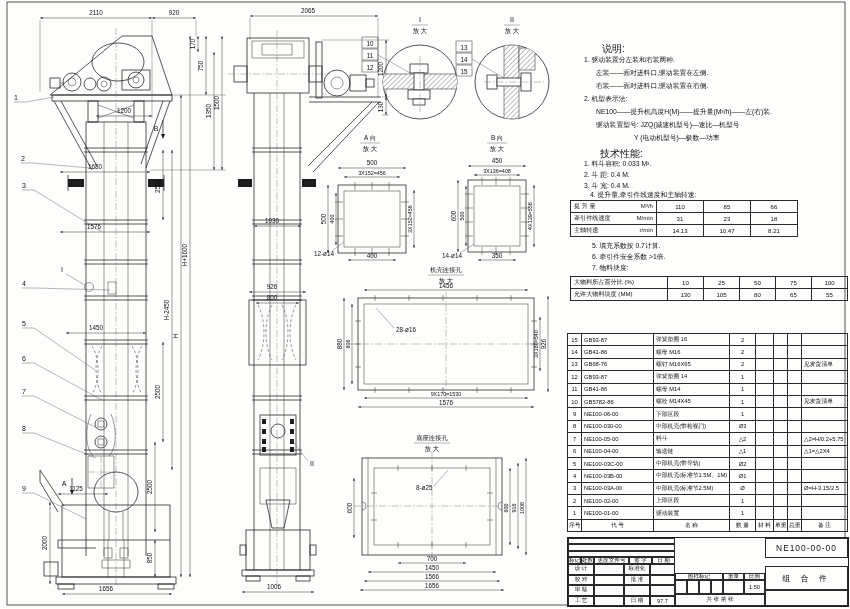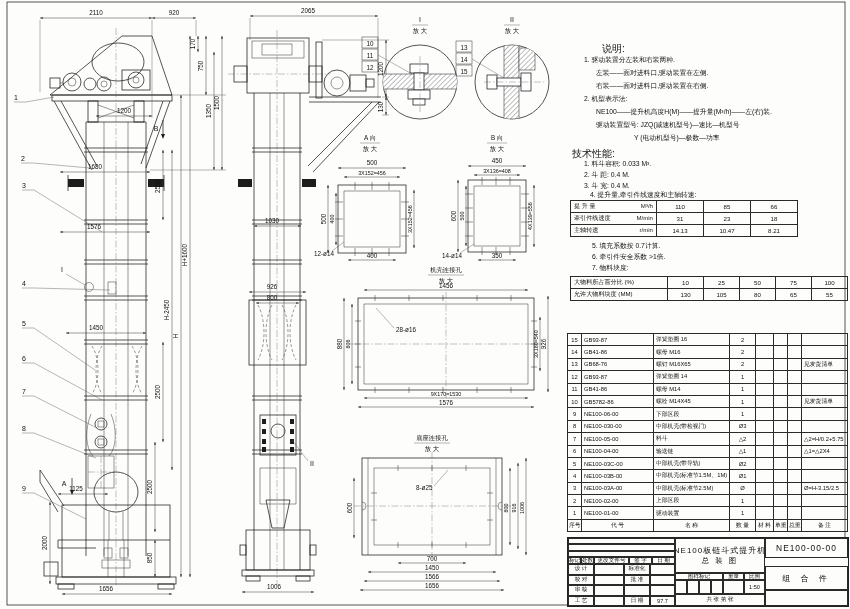--- a/index.html
+++ b/index.html
@@ -498,21 +498,21 @@
 </svg>
 
 <div class="nt b" style="left:602px;top:44px">说明:</div>
 <div class="nt" style="left:584px;top:57px">1. 驱动装置分左装和右装两种.</div>
 <div class="nt" style="left:596px;top:70px">左装——面对进料口,驱动装置在左侧.</div>
 <div class="nt" style="left:596px;top:83px">右装——面对进料口,驱动装置在右侧.</div>
 <div class="nt" style="left:584px;top:96px">2. 机型表示法:</div>
 <div class="nt" style="left:596px;top:109px">NE100——提升机高度H(M)——提升量(M³/h)——左(右)装.</div>
 <div class="nt" style="left:596px;top:122px">驱动装置型号: JZQ(减速机型号)—速比—机型号</div>
 <div class="nt" style="left:634px;top:135px">Y (电动机型号)—极数—功率</div>
-<div class="nt b" style="left:572px;top:149px">技术性能:</div>
+<div class="nt b" style="left:600px;top:149px">技术性能:</div>
 <div class="nt" style="left:584px;top:161px">1. 料斗容积: 0.033 M³.</div>
 <div class="nt" style="left:584px;top:172px">2. 斗  距: 0.4 M.</div>
 <div class="nt" style="left:584px;top:183px">3. 斗  宽: 0.4 M.</div>
 <div class="nt" style="left:590px;top:192px">4. 提升量,牵引件线速度和主轴转速:</div>
 
 <table class="dtab abs" style="left:570px;top:200px;width:227px">
 <colgroup>
         <col style="width:86px">
         <col style="width:47px">
         <col style="width:47px">
@@ -766,24 +766,20 @@
   <div class="cell" style="left:56px;top:36.5px;width:26px;height:10.5px">批 准</div>
   <div class="cell" style="left:82px;top:36.5px;width:25px;height:10.5px"></div>
   <div class="cell" style="left:0;top:47px;width:26px;height:10.5px">审 核</div>
   <div class="cell" style="left:26px;top:47px;width:30px;height:10.5px"></div>
   <div class="cell" style="left:56px;top:47px;width:26px;height:10.5px"></div>
   <div class="cell" style="left:82px;top:47px;width:25px;height:10.5px"></div>
   <div class="cell" style="left:0;top:57.5px;width:26px;height:10.5px">工 艺</div>
   <div class="cell" style="left:26px;top:57.5px;width:30px;height:10.5px"></div>
   <div class="cell" style="left:56px;top:57.5px;width:26px;height:10.5px">日 期</div>
   <div class="cell" style="left:82px;top:57.5px;width:25px;height:10.5px">97.7</div>
-  <div class="cell" style="left:107px;top:0;width:90px;height:35px;flex-direction:column;justify-content:center">
-    <div class="big" style="font-size:8px">NE100板链斗式提升机</div>
-    <div class="mid">总  装  图</div>
-  </div>
   <div class="cell" style="left:107px;top:35px;width:48px;height:7px">图样标记</div>
   <div class="cell" style="left:155px;top:35px;width:21px;height:7px">重量</div>
   <div class="cell" style="left:176px;top:35px;width:21px;height:7px">比例</div>
   <div class="cell" style="left:107px;top:42px;width:12px;height:14px"></div>
   <div class="cell" style="left:119px;top:42px;width:12px;height:14px"></div>
   <div class="cell" style="left:131px;top:42px;width:12px;height:14px"></div>
   <div class="cell" style="left:143px;top:42px;width:12px;height:14px"></div>
   <div class="cell" style="left:155px;top:42px;width:21px;height:14px"></div>
   <div class="cell" style="left:176px;top:42px;width:21px;height:14px">1:50</div>
   <div class="cell" style="left:107px;top:56px;width:90px;height:12px">共  张  第  张</div>

